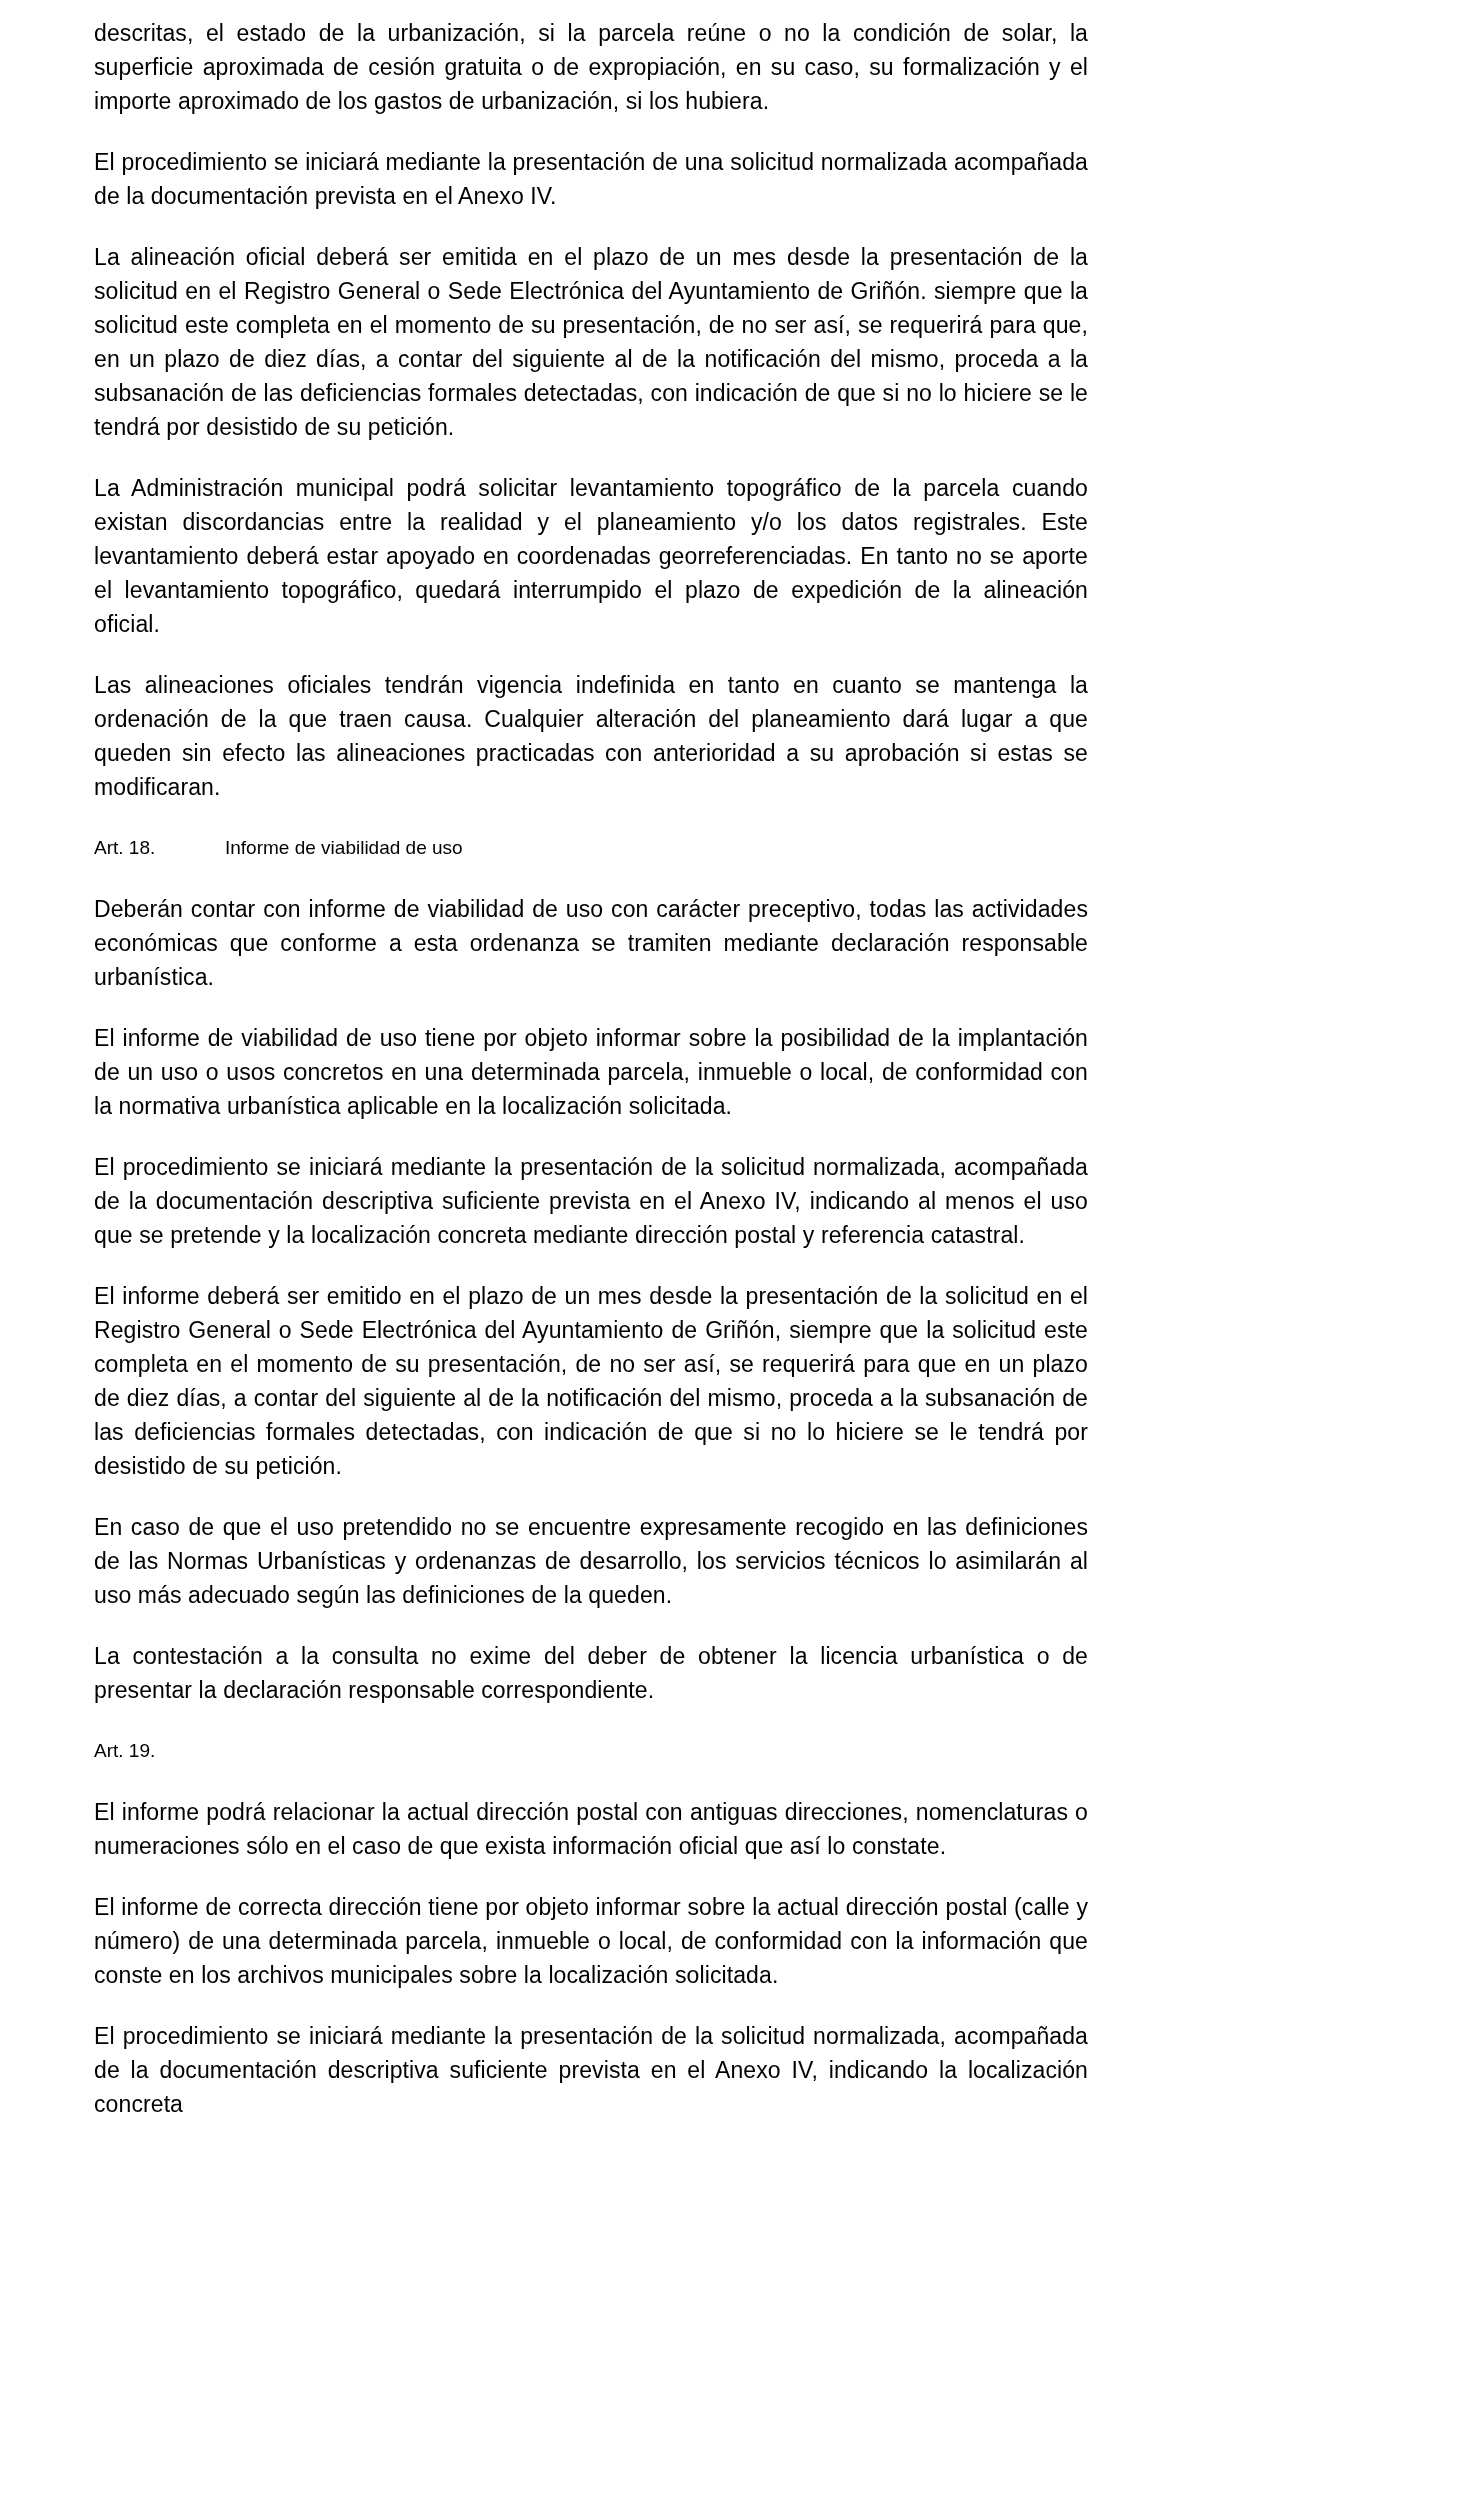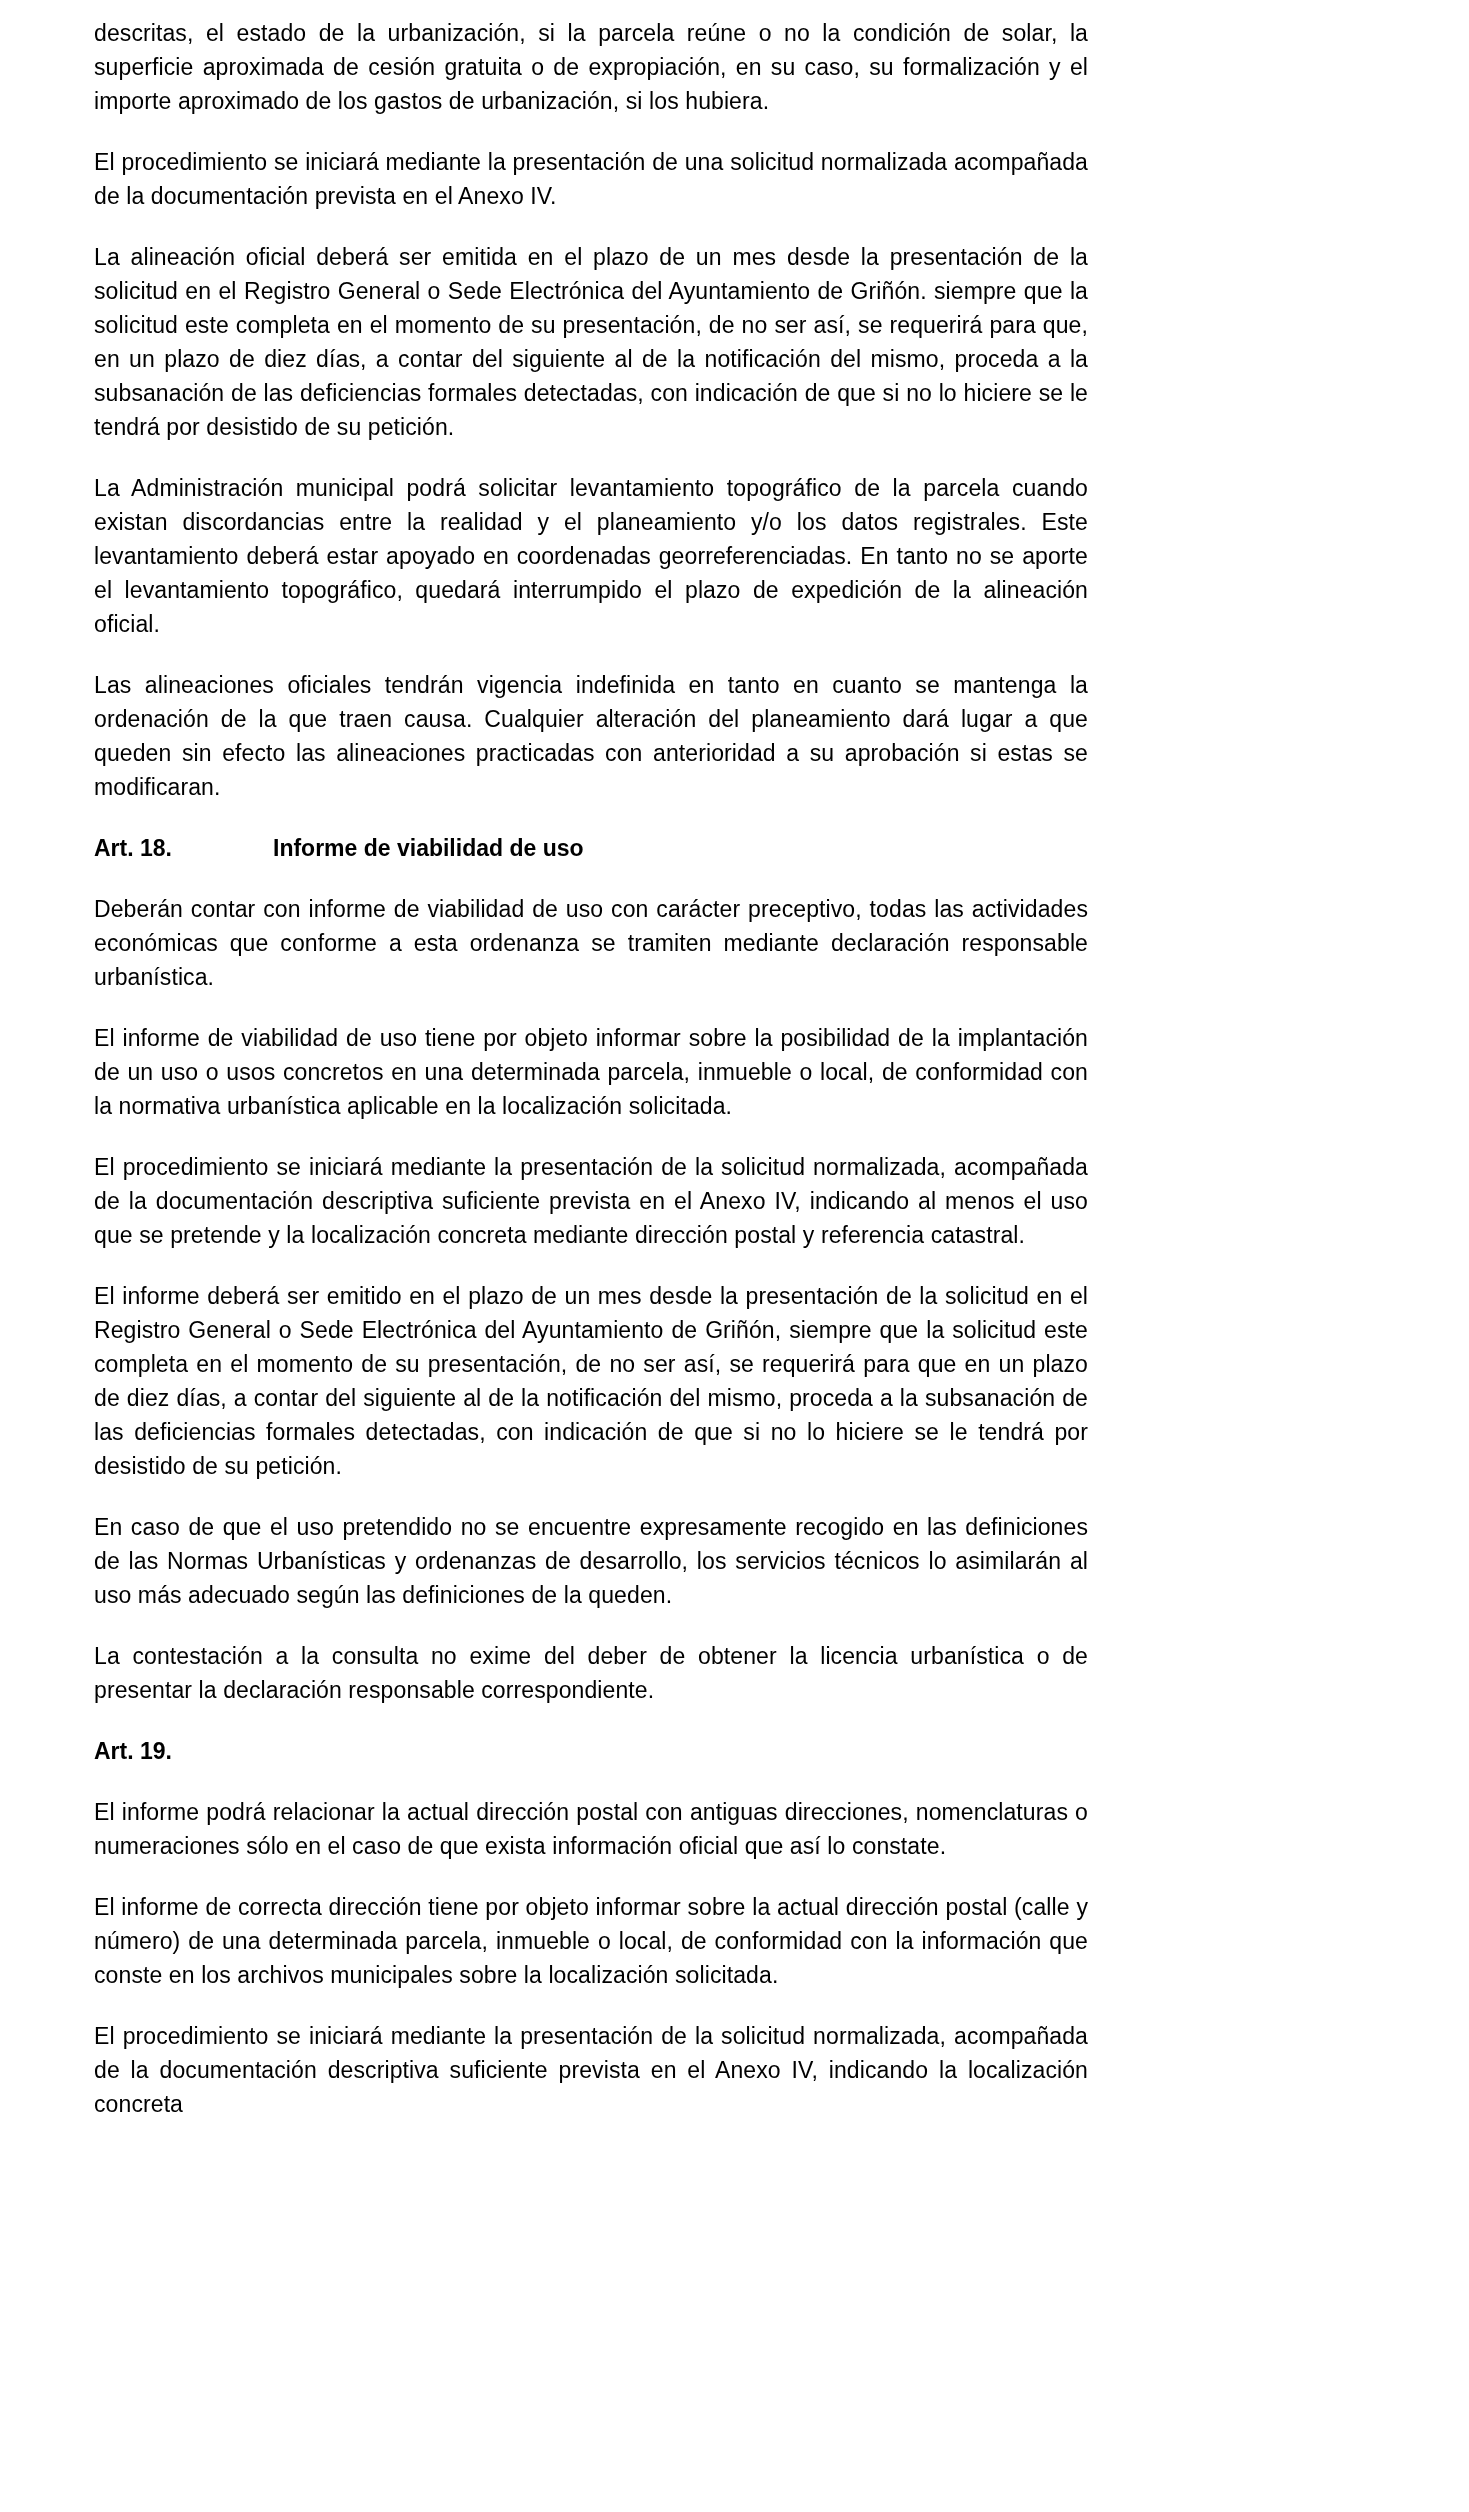--- a/index.html
+++ b/index.html
@@ -26,31 +26,30 @@
     margin: 0 0 27px 0;
     letter-spacing: 0.1px;
   }
   .para:last-child {
     margin-bottom: 0;
   }
   .heading {
     display: flex;
     align-items: flex-end;
     margin: 0 0 27px 0;
-    font-weight: bold;
-    font-size: 23px;
+    font-weight: normal;
+    font-size: 19px;
     line-height: 34px;
   }
   .heading .art-num {
     width: 131px;
     flex: 0 0 131px;
   }
   .heading .art-title {
     flex: 1 1 auto;
-    margin-left: 48px;
   }
 </style>
 </head>
 <body>
 
 <div class="page">
 
   <p class="para">descritas, el estado de la urbanización, si la parcela reúne o no la condición de solar, la superficie aproximada de cesión gratuita o de expropiación, en su caso, su formalización y el importe aproximado de los gastos de urbanización, si los hubiera.</p>
 
   <p class="para">El procedimiento se iniciará mediante la presentación de una solicitud normalizada acompañada de la documentación prevista en el Anexo IV.</p>

